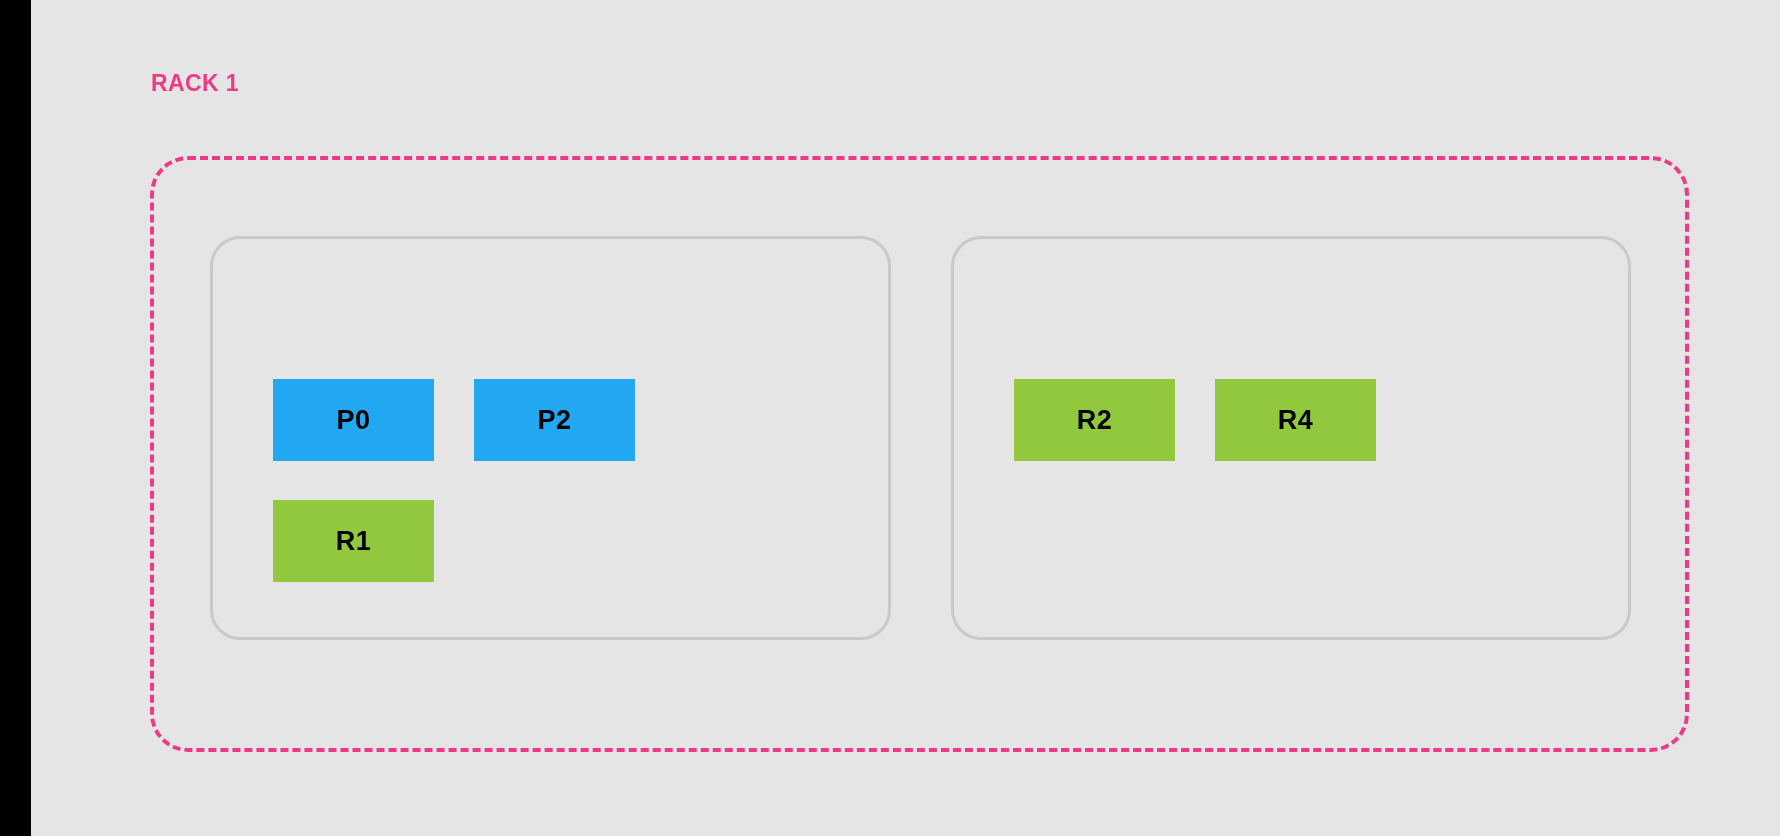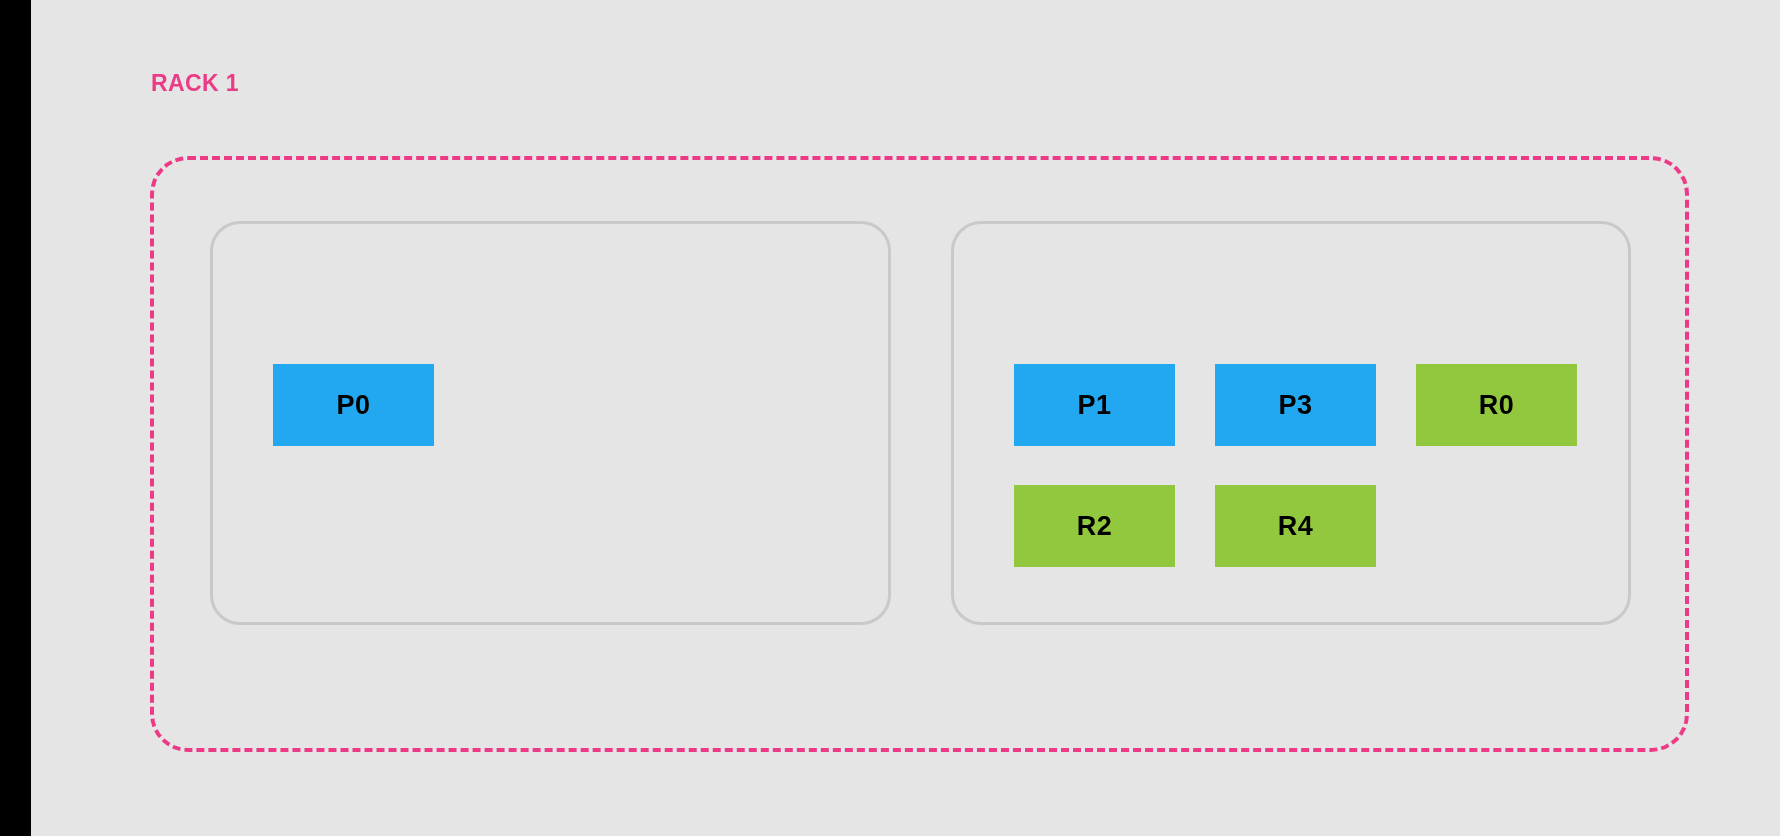--- a/index.html
+++ b/index.html
@@ -43,21 +43,21 @@
     height: 596px;
     border: 4px dashed #ED3A86;
     border-radius: 38px;
     box-sizing: border-box;
     background: transparent;
   }
 
   
   .node-panel {
     position: absolute;
-    top: 221px;
+    top: 236px;
     height: 404px;
     border: 3px solid #C9C9C9;
     border-radius: 30px;
     box-sizing: border-box;
     background: transparent;
   }
   .node-panel.left  { left: 179px;  width: 681px; }
   .node-panel.right { left: 920px;  width: 680px; }
 
   
@@ -96,33 +96,30 @@
 <div id="stage">
 
   <div class="rack-label">RACK 1</div>
 
   <div class="rack-boundary"></div>
 
   <div class="node-panel left">
     <div class="unit-grid">
       <div class="unit-row">
         <div class="unit partition">P0</div>
+        <div class="unit partition">P2</div>
       </div>
       <div class="unit-row">
+        <div class="unit replica">R1</div>
       </div>
     </div>
   </div>
 
   <div class="node-panel right">
     <div class="unit-grid">
-      <div class="unit-row">
-        <div class="unit partition">P1</div>
-        <div class="unit partition">P3</div>
-        <div class="unit replica">R0</div>
-      </div>
       <div class="unit-row">
         <div class="unit replica">R2</div>
         <div class="unit replica">R4</div>
       </div>
     </div>
   </div>
 
 </div>
 
 </body></html>

